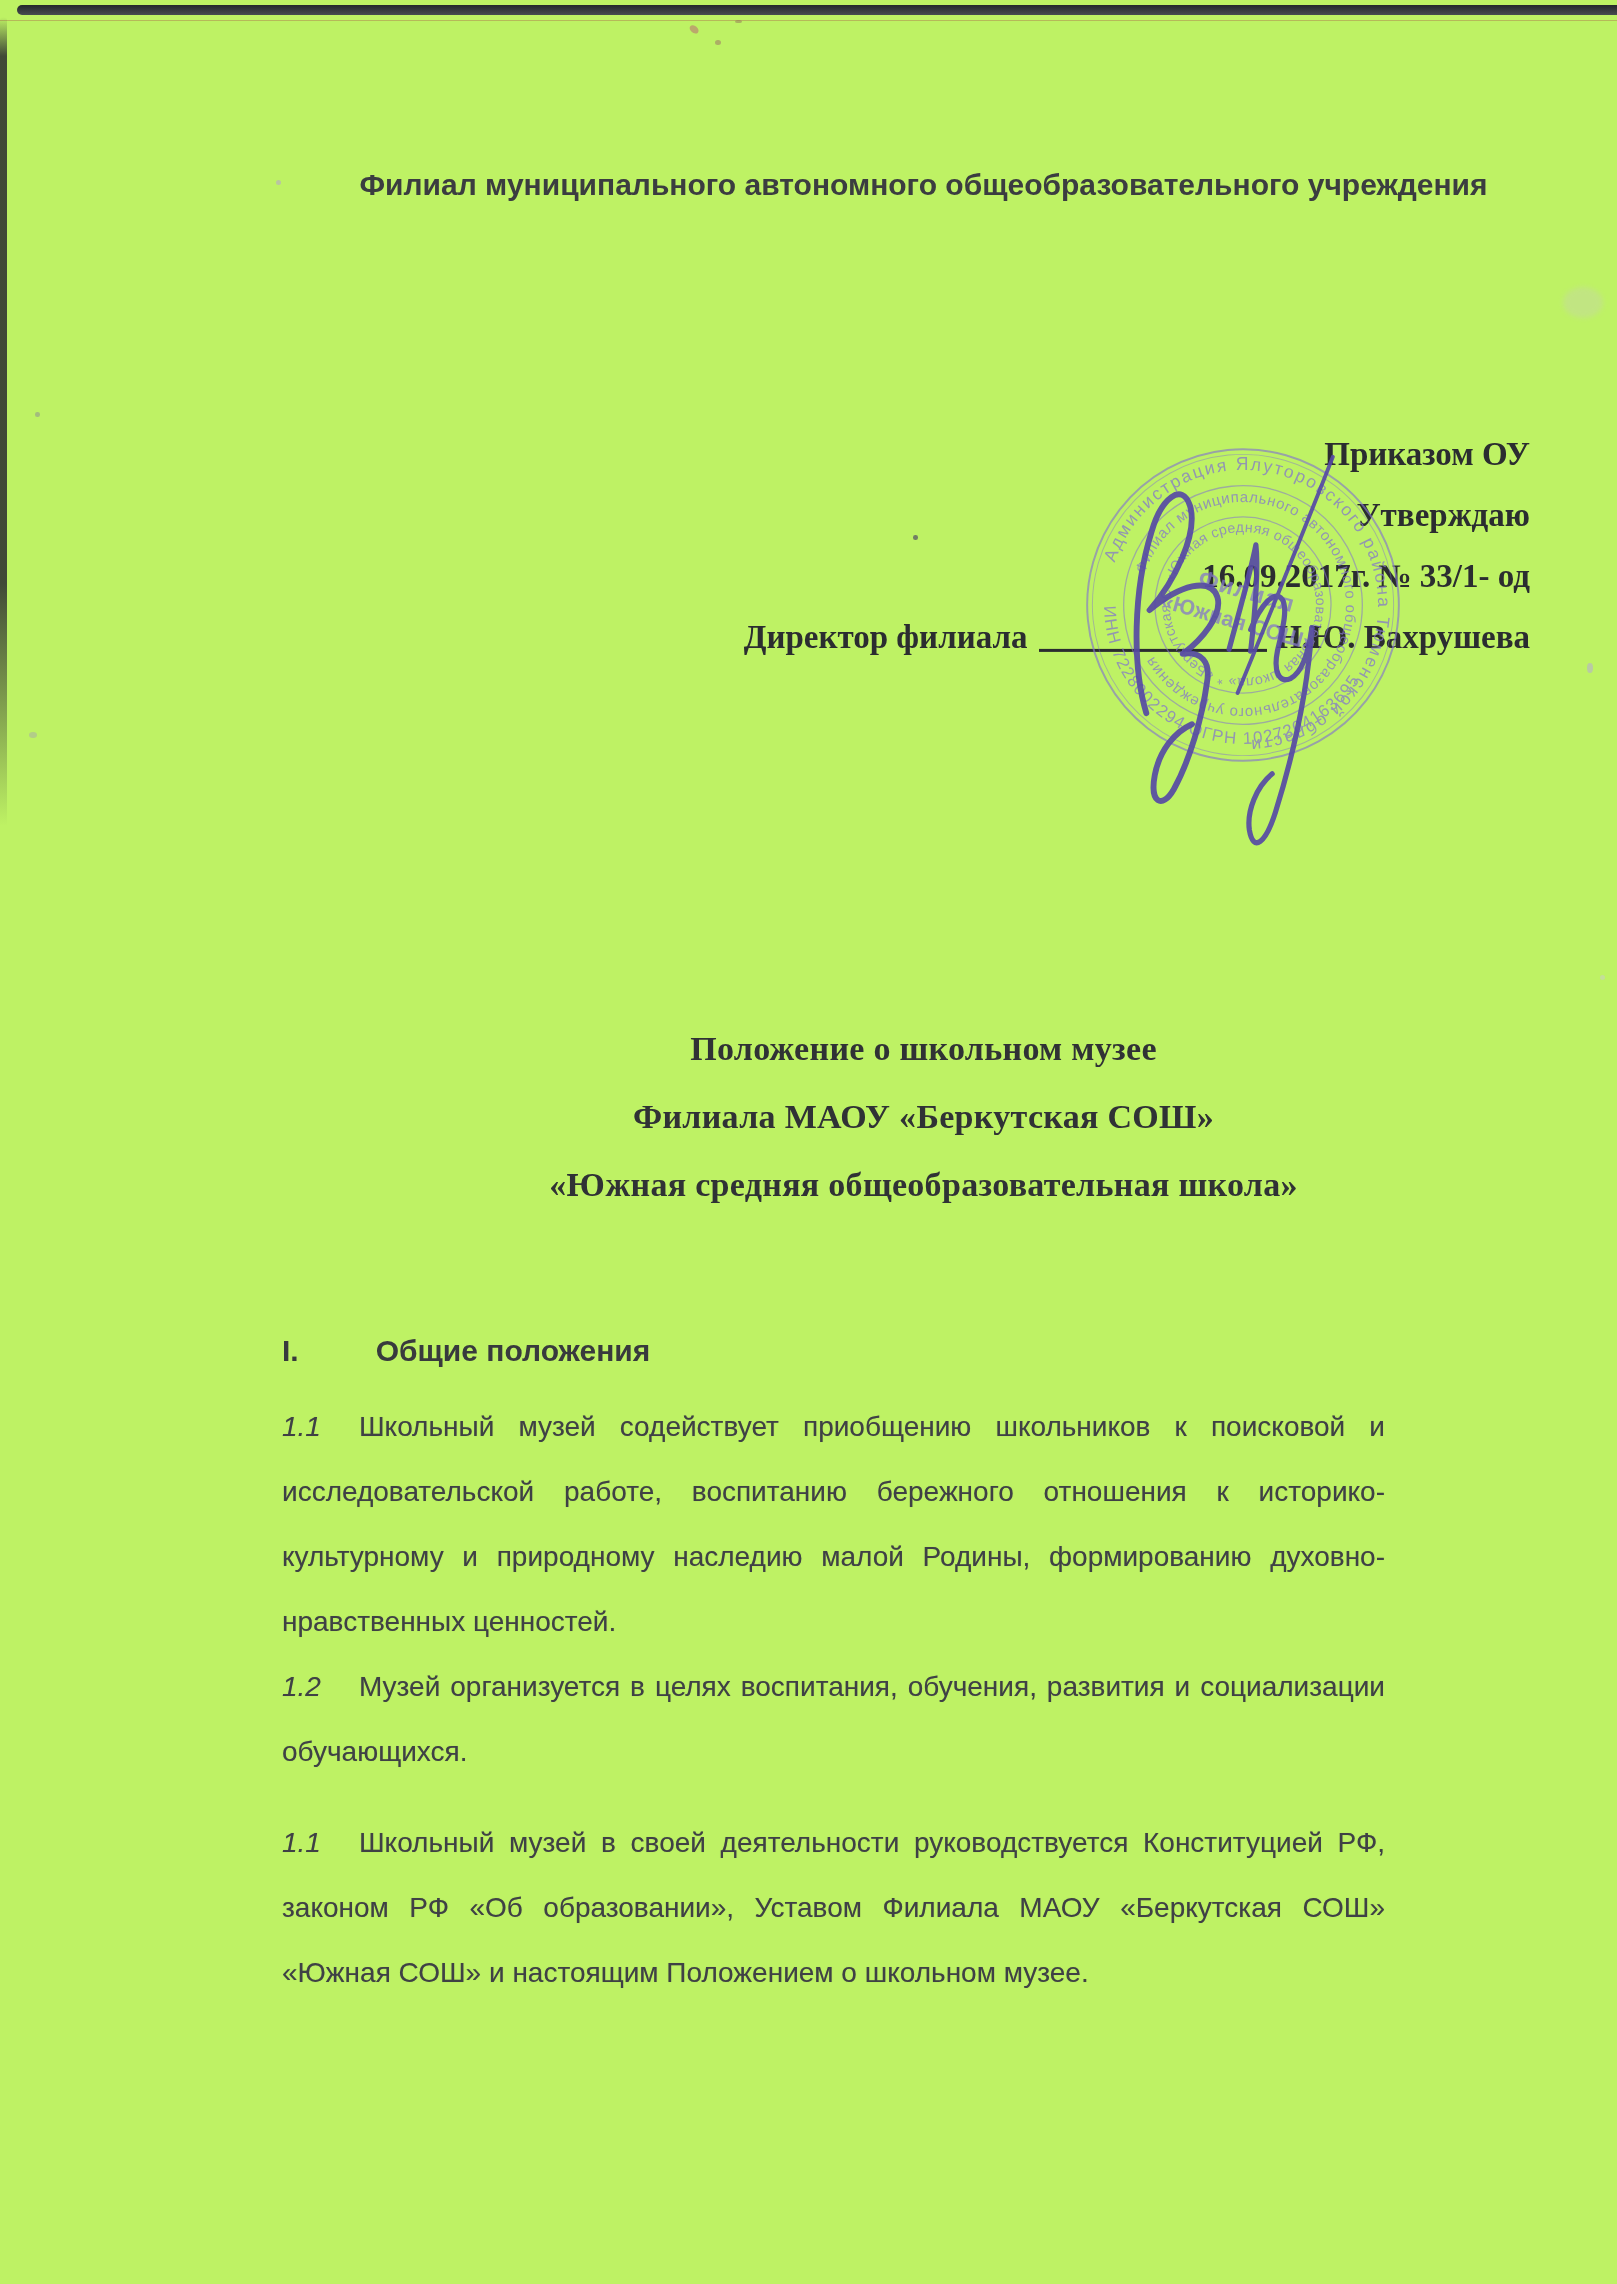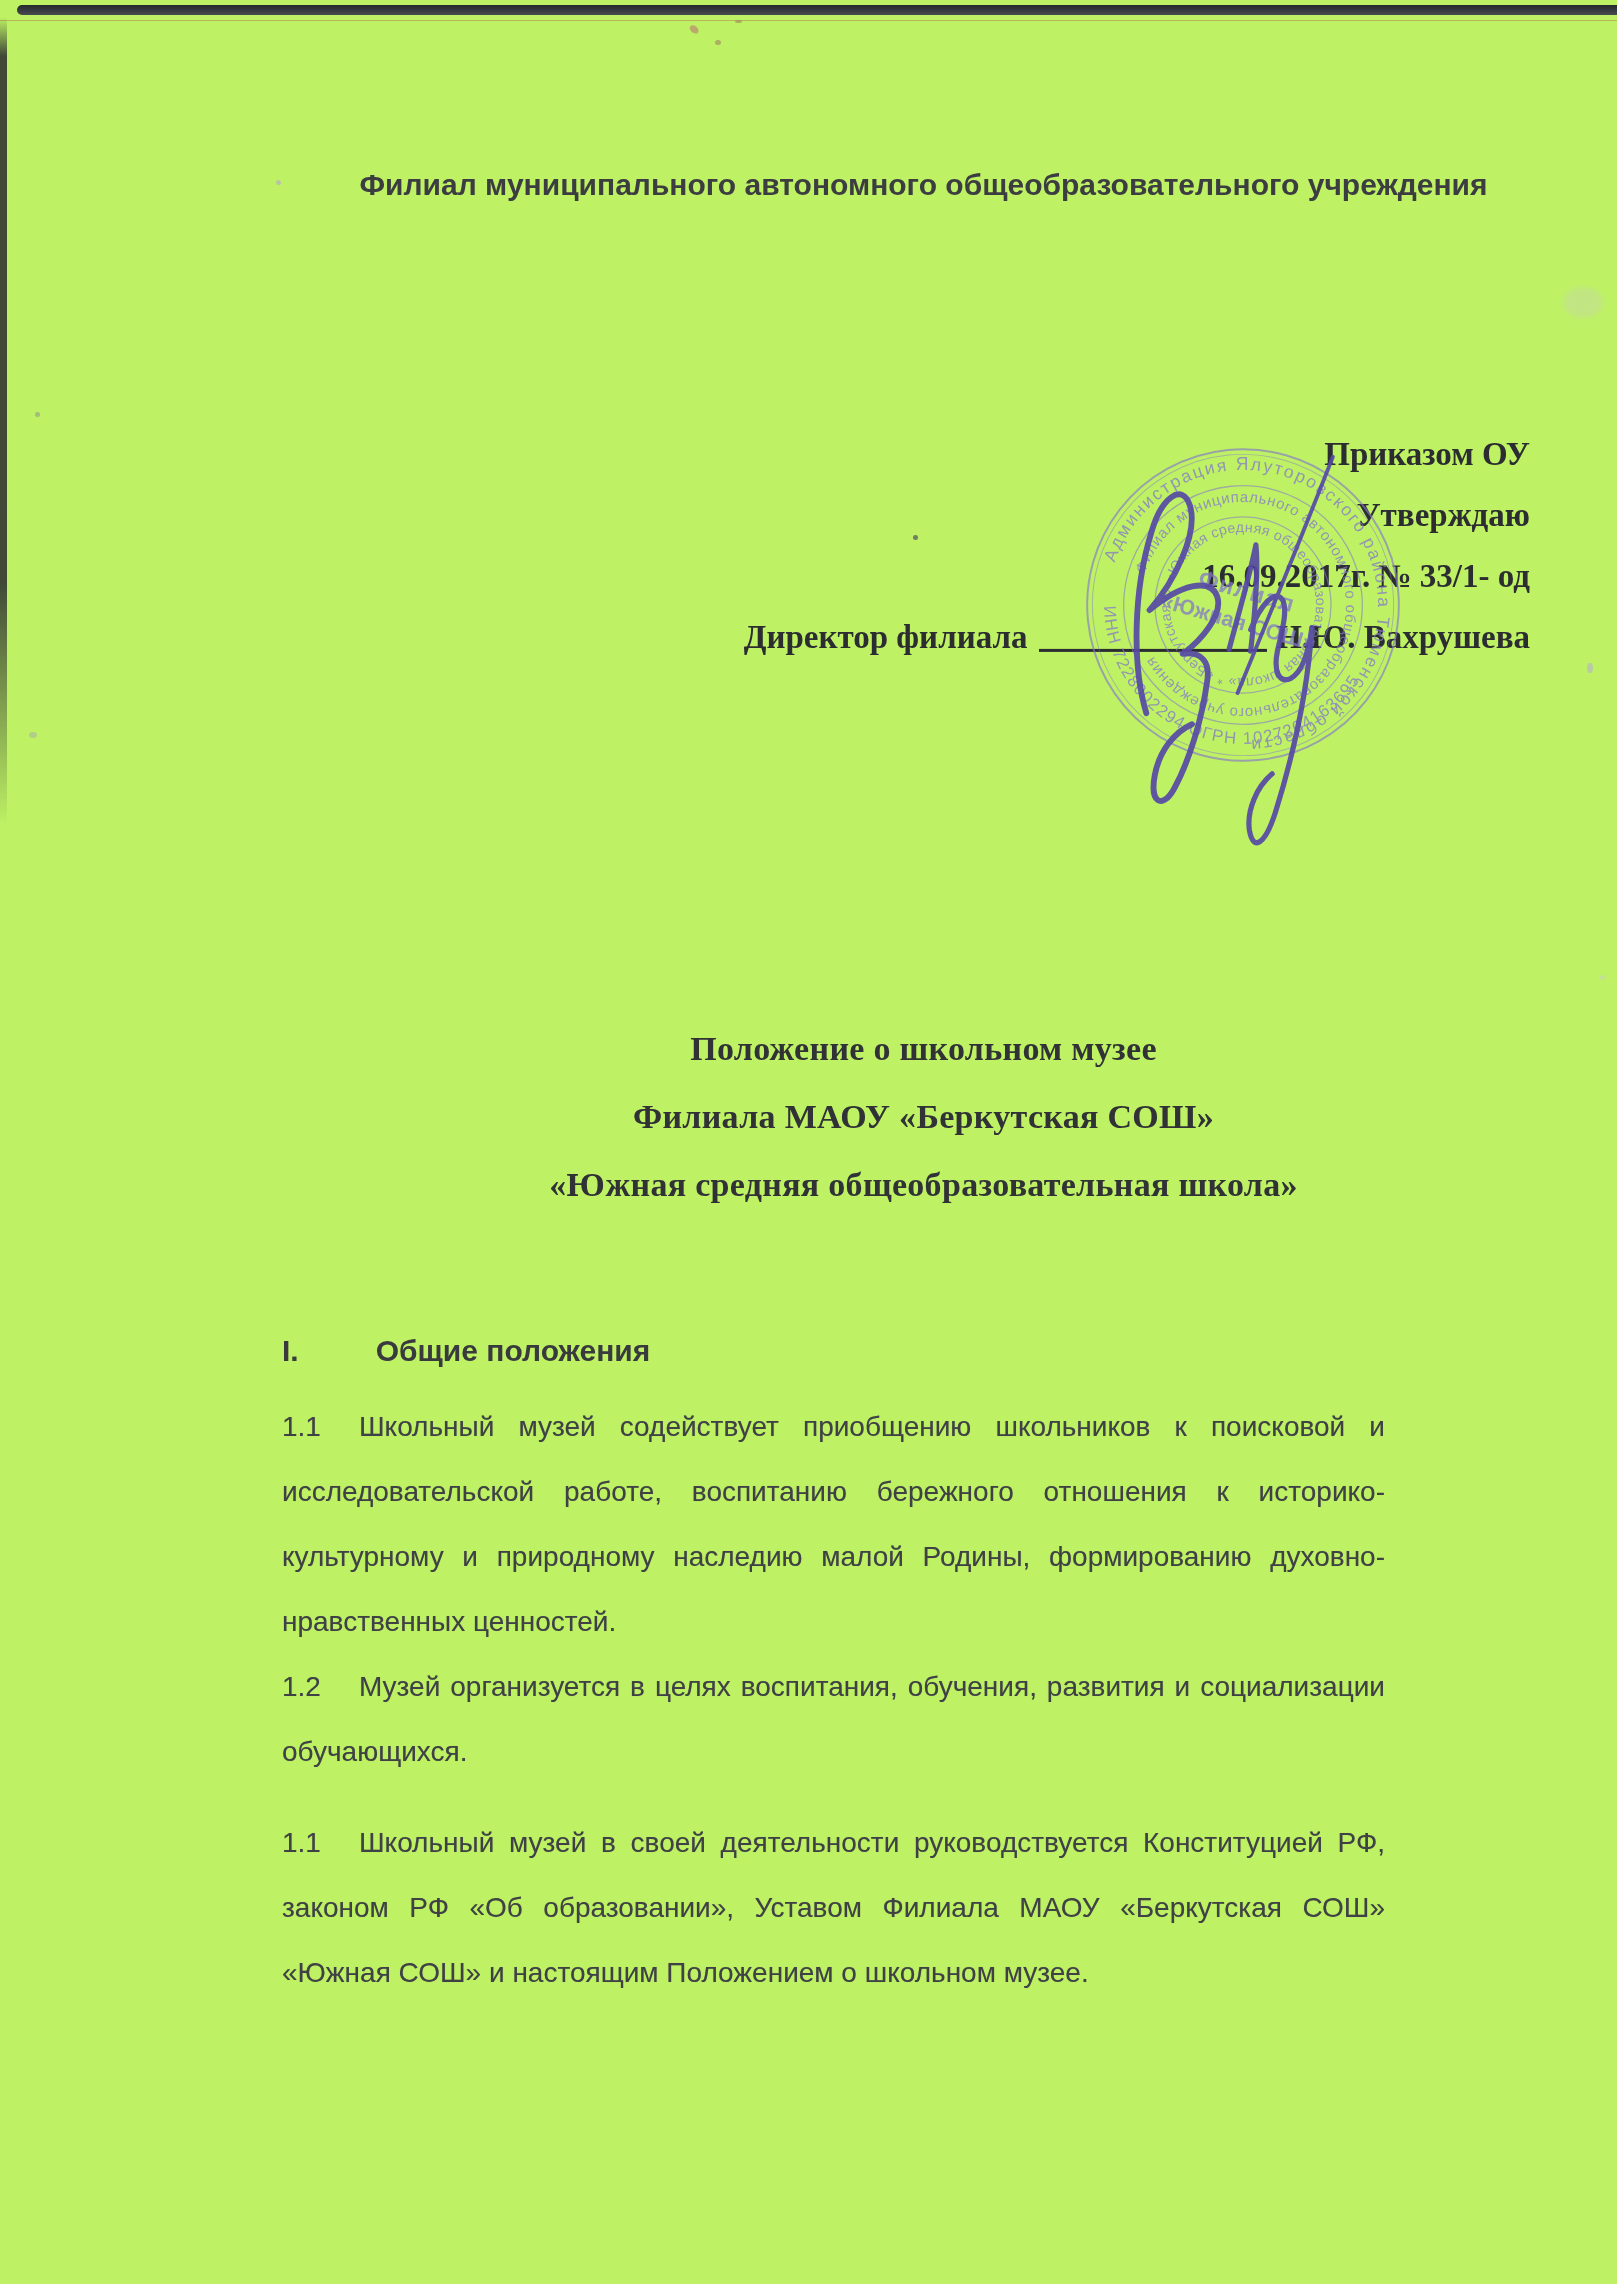--- a/index.html
+++ b/index.html
@@ -83,21 +83,21 @@
     font-weight:bold;font-size:30px;line-height:39px;color:#383a3d;
     margin:0 0 23.5px 0;
   }
   .section-heading .snum{display:inline-block;margin-right:77px;}
   .doc-body p{
     margin:0;font-size:28px;line-height:65px;
     text-align:justify;color:#3f4145;
     text-shadow:0 0 0.7px rgba(63,65,69,.35);
   }
   .doc-body p.gap-before{margin-top:26px;}
-  .pnum{display:inline-block;margin-right:38px;}
+  .pnum{display:inline-block;margin-right:38px;font-style:italic;}
 </style>
 </head>
 <body>
 
 <div class="page">
 
   <div class="scan-top-band"></div>
   <div class="scan-top-line"></div>
   <div class="scan-left-strip"></div>
   <div class="speck s1"></div>

